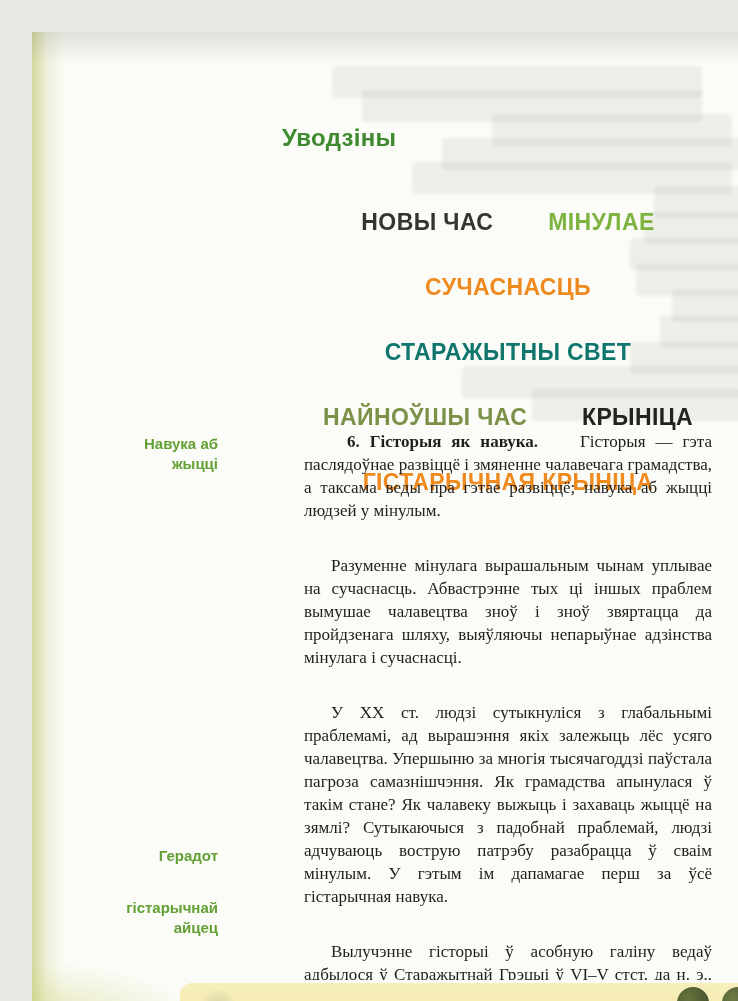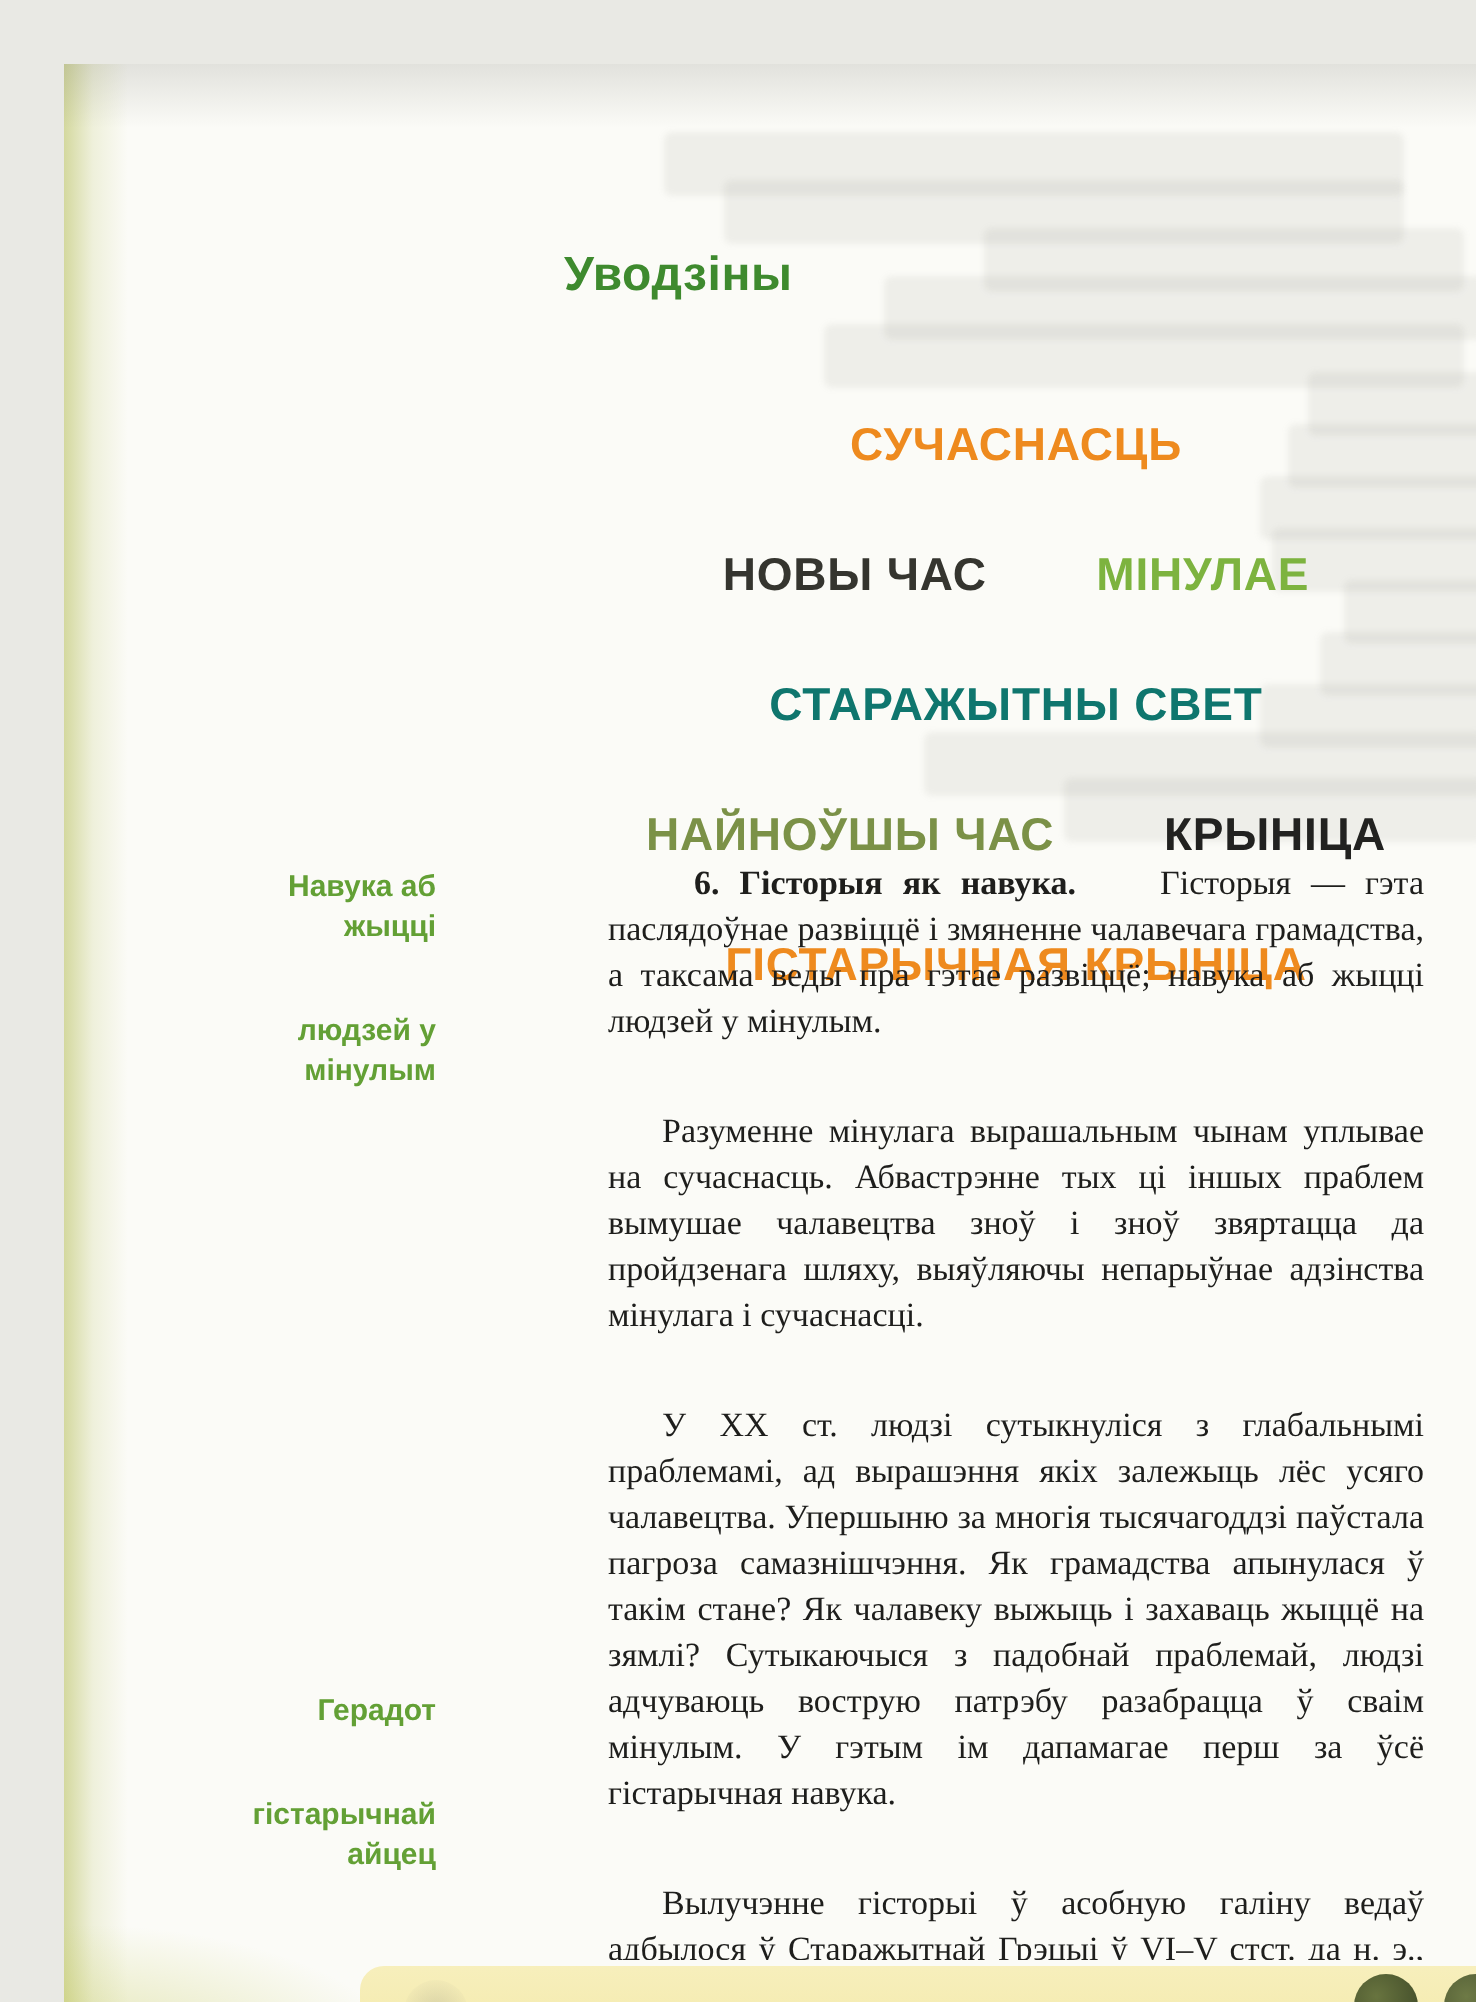--- a/index.html
+++ b/index.html
@@ -103,41 +103,40 @@
     <div style="left:628px; top:284px; width:88px;"></div>
     <div style="left:598px; top:310px; width:118px;"></div>
     <div style="left:430px; top:334px; width:280px;"></div>
     <div style="left:500px; top:357px; width:210px;"></div>
   </div>
 
   <h1 class="title">Уводзіны</h1>
 
   <div class="cloud">
     <div class="cloud-line">
-      <span class="term c-orange">СУЧАСНАСЦЬ</span>
+      <span class="term c-dark">НОВЫ ЧАС</span>
+      <span class="term c-lgreen">МІНУЛАЕ</span>
     </div>
     <div class="cloud-line">
-      <span class="term c-dark">НОВЫ ЧАС</span>
-      <span class="term c-lgreen">МІНУЛАЕ</span>
+      <span class="term c-orange">СУЧАСНАСЦЬ</span>
     </div>
     <div class="cloud-line">
       <span class="term c-green">СТАРАЖЫТНЫ СВЕТ</span>
     </div>
     <div class="cloud-line">
       <span class="term c-olive">НАЙНОЎШЫ ЧАС</span>
       <span class="term c-black">КРЫНІЦА</span>
     </div>
     <div class="cloud-line">
       <span class="term c-orange">ГІСТАРЫЧНАЯ КРЫНІЦА</span>
     </div>
   </div>
 
   <div class="note note1">
     <div>Навука аб жыцці</div>
-    <div>людзей у мінулым</div>
   </div>
   <div class="note note2">
     <div>Герадот</div>
     <div>гістарычнай айцец</div>
   </div>
 
   <div class="body-text">
     <p><b class="lead">6. Гісторыя як навука.</b><span> Гісторыя — гэта паслядоўнае развіццё і змяненне чалавечага грамадства, а таксама веды пра гэтае развіццё; навука аб жыцці людзей у мінулым.</span></p>
     <p>Разуменне мінулага вырашальным чынам уплывае на сучаснасць. Абвастрэнне тых ці іншых праблем вымушае чалавецтва зноў і зноў звяртацца да пройдзенага шляху, выяўляючы непарыўнае адзінства мінулага і сучаснасці.</p>
     <p>У XX ст. людзі сутыкнуліся з глабальнымі праблемамі, ад вырашэння якіх залежыць лёс усяго чалавецтва. Упершыню за многія тысячагоддзі паўстала пагроза самазнішчэння. Як грамадства апынулася ў такім стане? Як чалавеку выжыць і захаваць жыццё на зямлі? Сутыкаючыся з падобнай праблемай, людзі адчуваюць вострую патрэбу разабрацца ў сваім мінулым. У гэтым ім дапамагае перш за ўсё гістарычная навука.</p>

